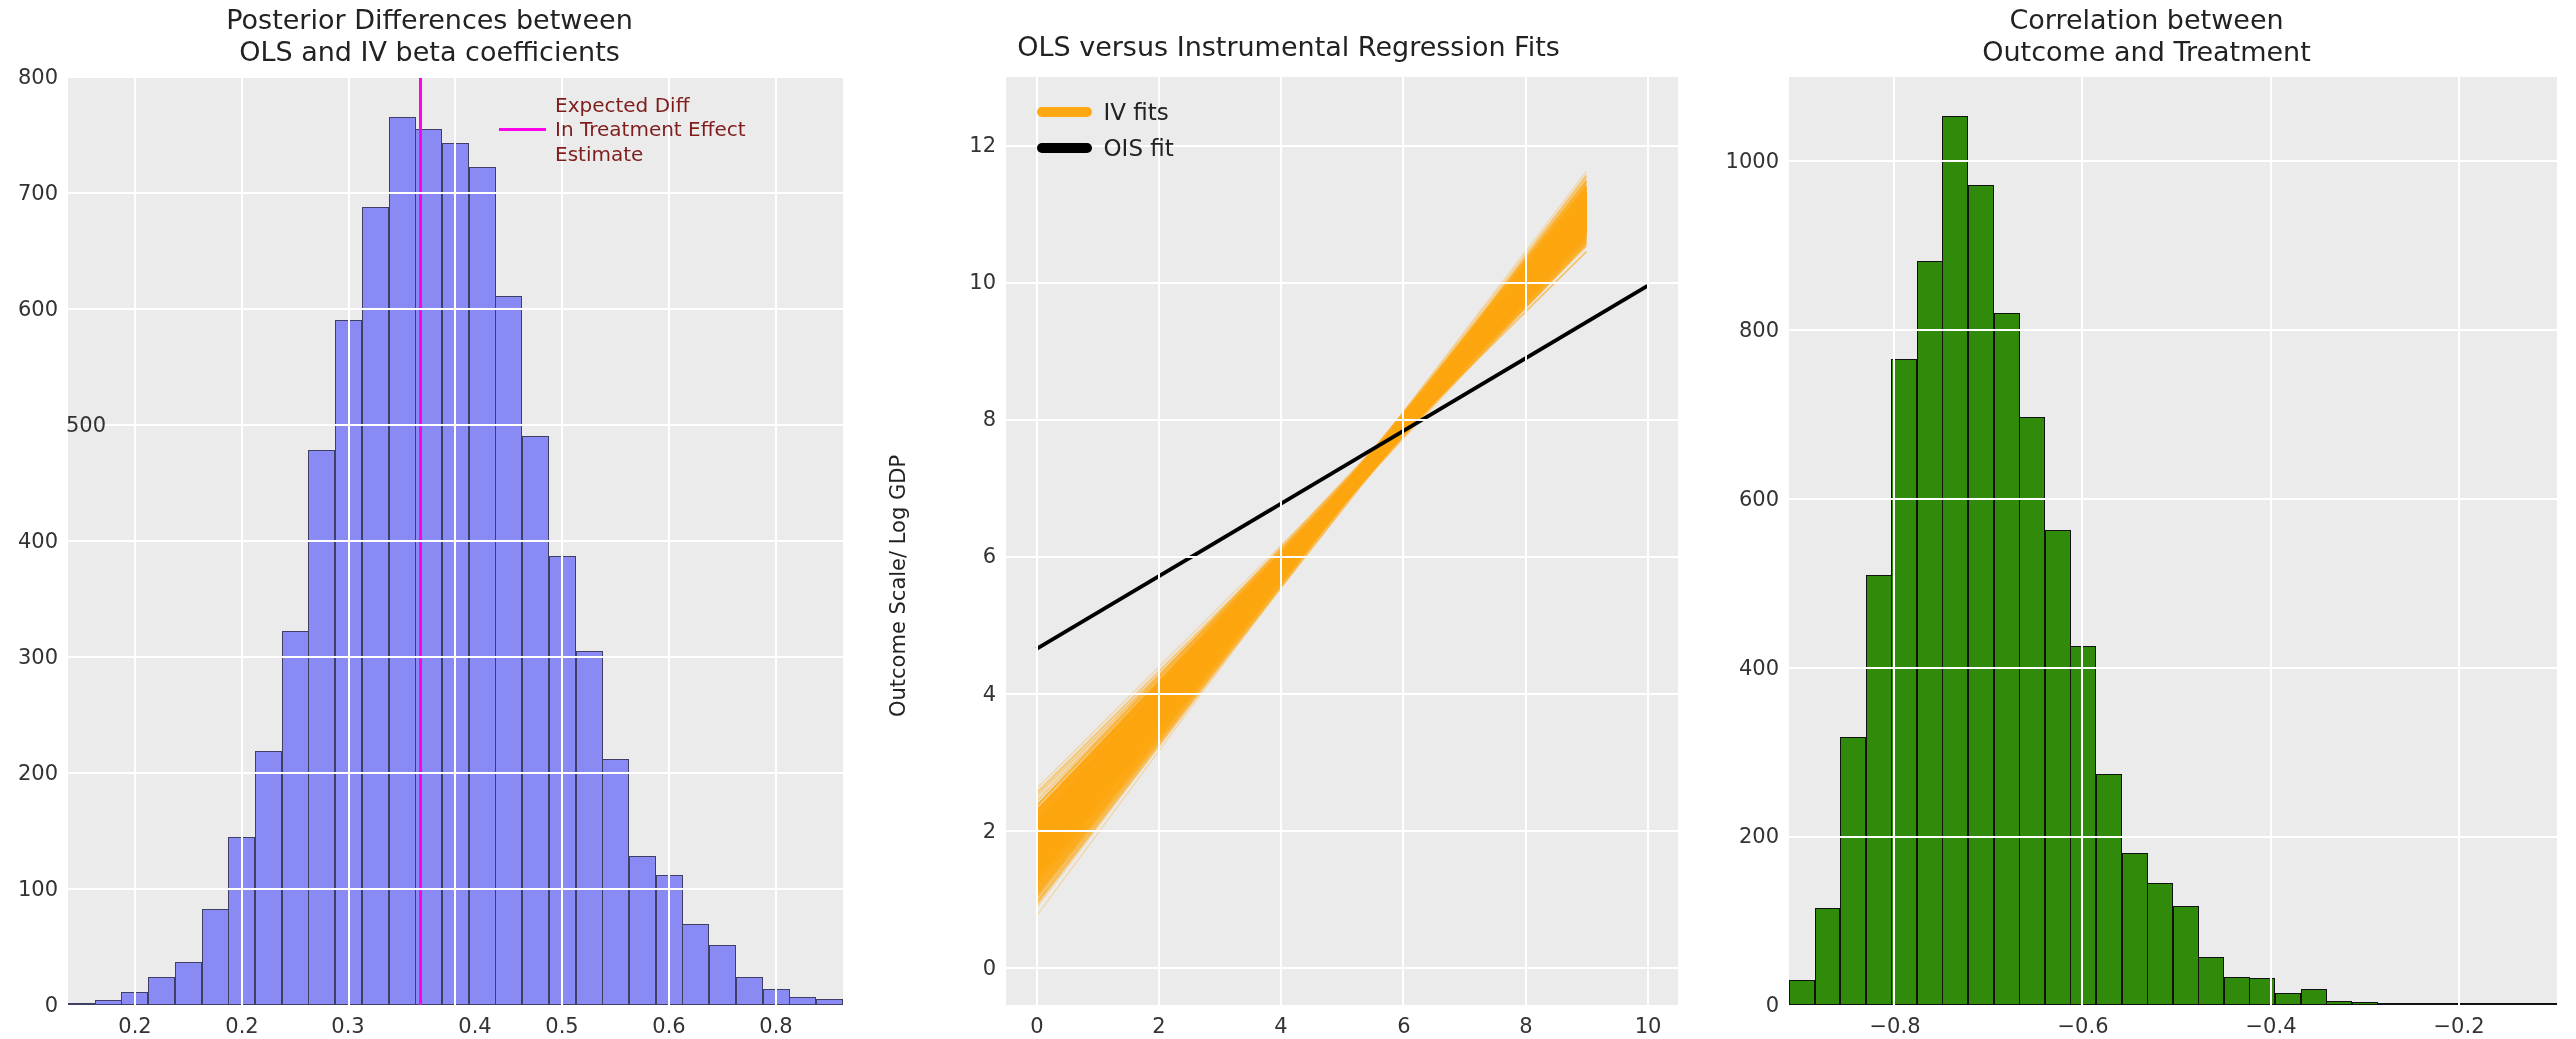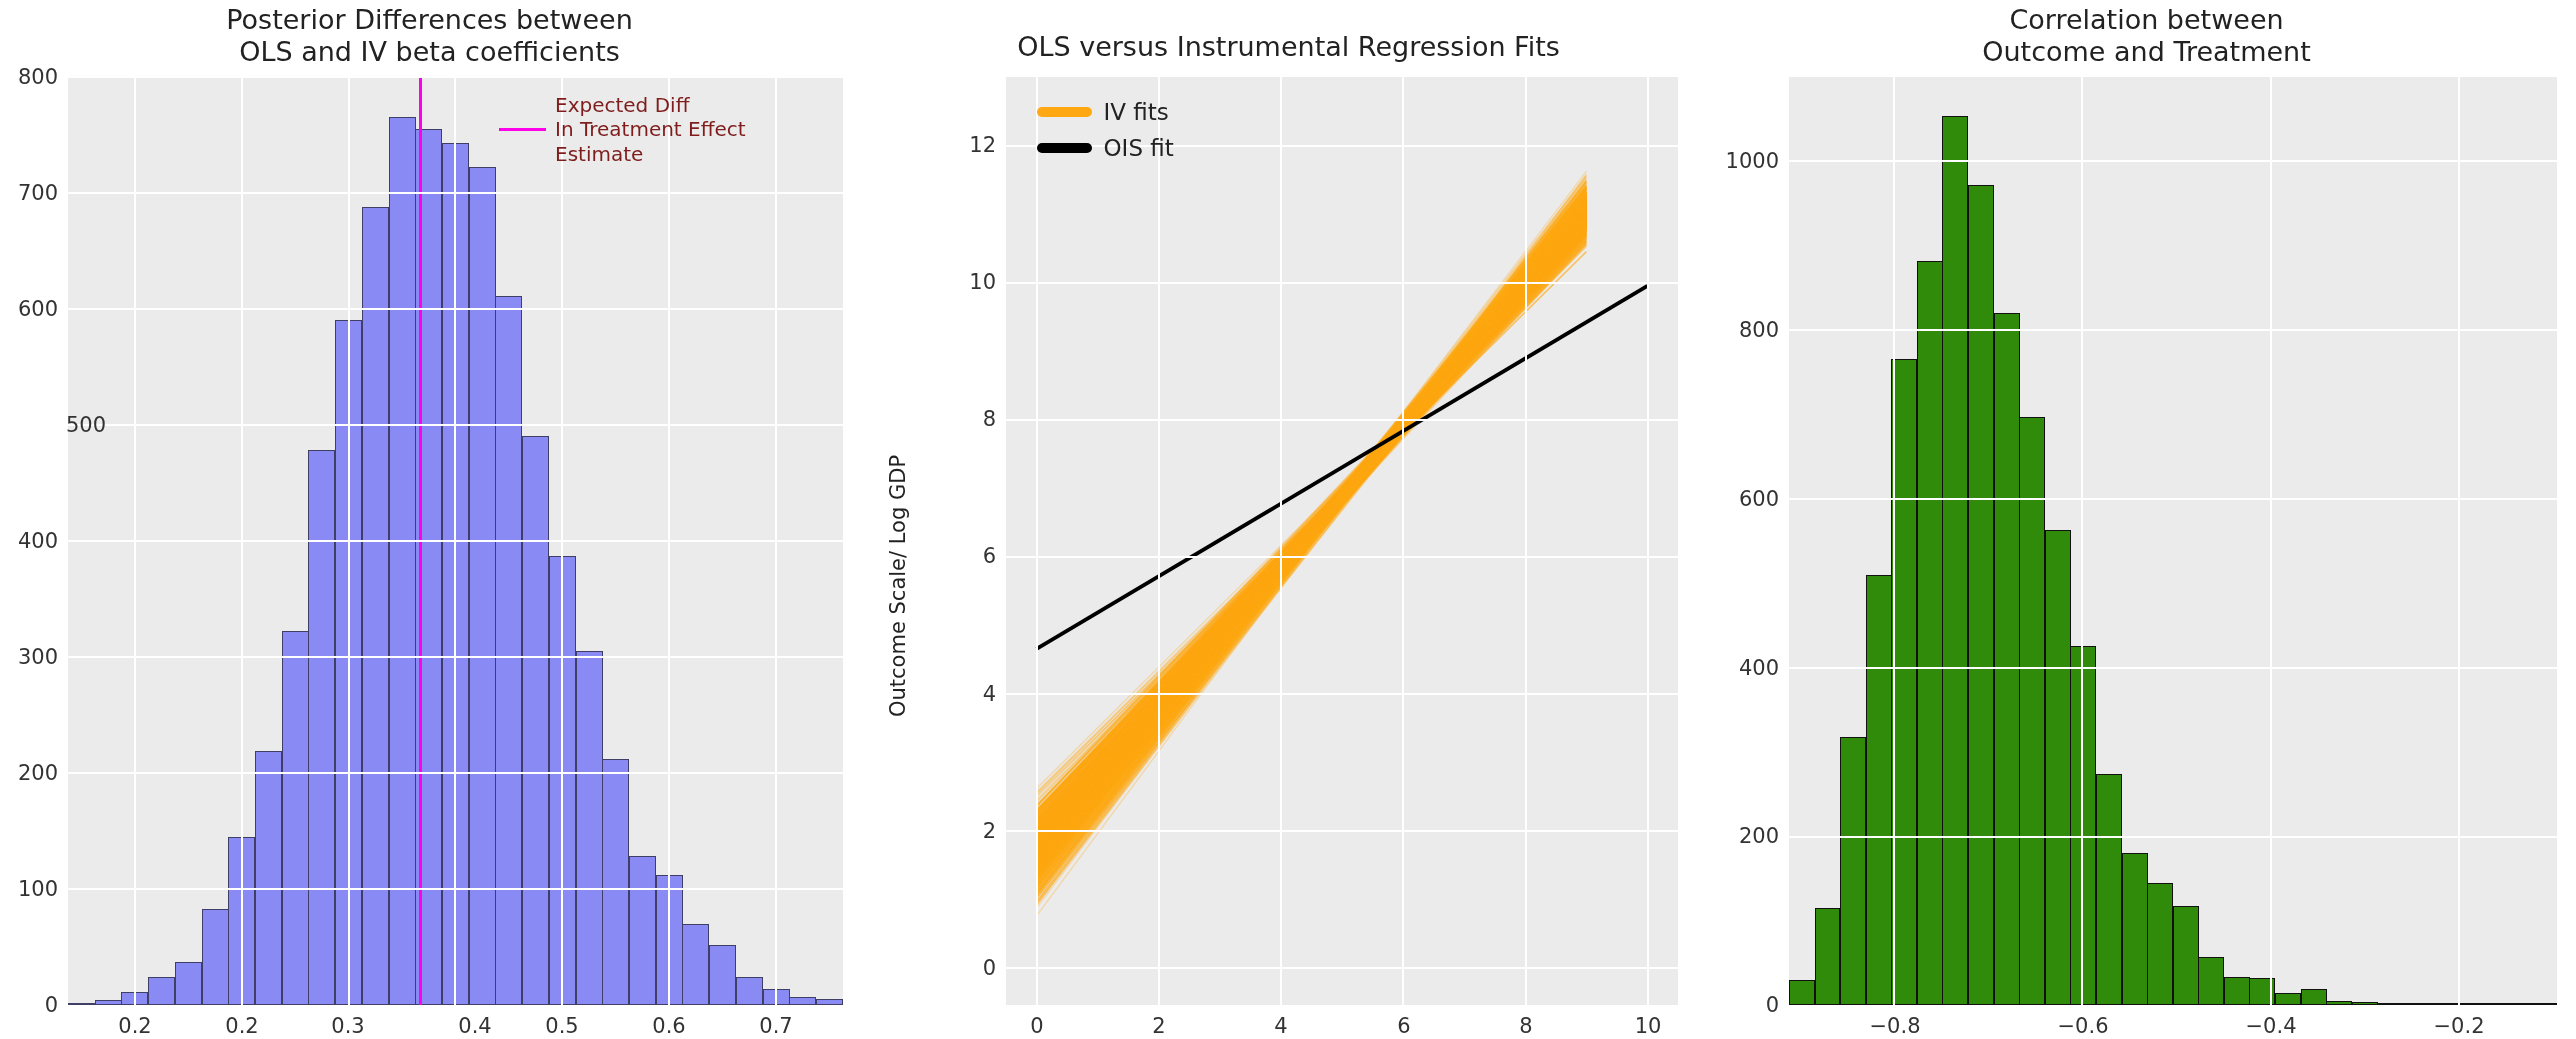--- a/index.html
+++ b/index.html
@@ -132,21 +132,21 @@
         <div class="ytick-label" style="top: 193px; left: 0px; width: 58px;">700</div>
         <div class="ytick-label" style="top: 77px; left: 0px; width: 58px;">800</div>
       </div>
     <div id="p1-xticks">
         <div class="xtick-label" style="left: 135px; top: 1014px;">0.2</div>
         <div class="xtick-label" style="left: 242px; top: 1014px;">0.2</div>
         <div class="xtick-label" style="left: 348px; top: 1014px;">0.3</div>
         <div class="xtick-label" style="left: 455px; top: 1014px; margin-left: 20px;">0.4</div>
         <div class="xtick-label" style="left: 562px; top: 1014px;">0.5</div>
         <div class="xtick-label" style="left: 669px; top: 1014px;">0.6</div>
-        <div class="xtick-label" style="left: 776px; top: 1014px;">0.7</div>
+        <div class="xtick-label" style="left: 776px; top: 1014px;">0.8</div>
       </div>
 
     <div class="legend1" style="left:499px;top:93px;">
       <div class="swatch"></div>
       <div class="ltext">
         <span>Expected Diff</span>
         <span> In Treatment Effect</span>
         <span>   Estimate</span>
       </div>
     </div>

